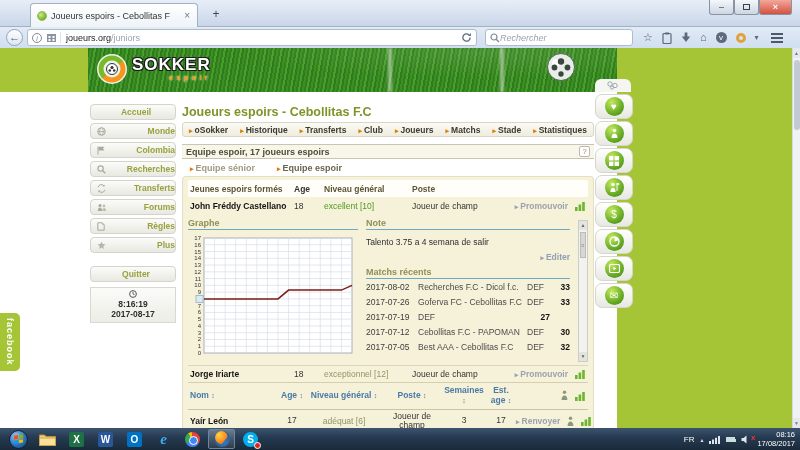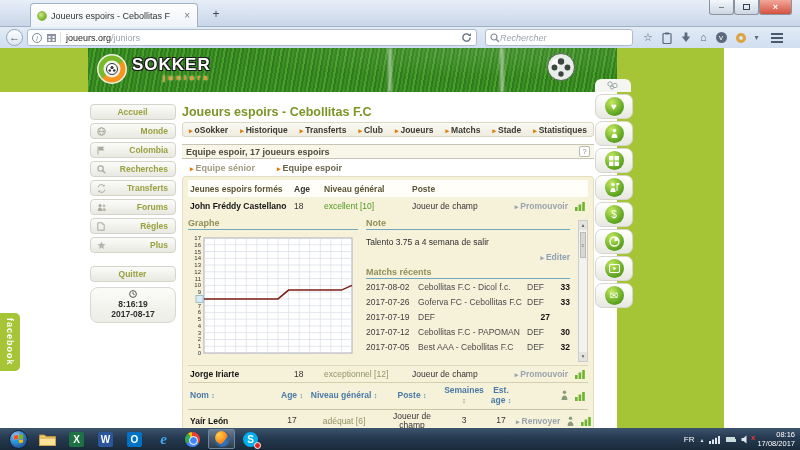--- a/index.html
+++ b/index.html
@@ -47,21 +47,21 @@
   .tbicons { display:flex; align-items:center; gap:9px; margin-left:10px; color:#5b6b7d; }
   .tbicon { font-size:11px; line-height:1; }
   .pocket { width:11px; height:11px; border-radius:50%; background:#5b6b7d; color:#fff; font-size:8px;
     line-height:11px; text-align:center; }
   .addon-orange { width:10px; height:10px; border-radius:50%; border:3px solid #e0a23e; }
   .caret { font-size:8px; }
   .hamburger { margin-left:12px; display:flex; flex-direction:column; gap:2px; }
   .hamburger span { display:block; width:12px; height:2px; background:#4a5a6c; }
 
   
-  .page { position:absolute; top:48px; left:0; width:724px; height:380px; background:#fff; overflow:hidden; }
+  .page { position:absolute; top:48px; left:0; width:800px; height:380px; background:#fff; overflow:hidden; }
   .lime-right { position:absolute; left:617px; top:0; width:176px; height:380px; background:#a5c536; }
   .lime-left { position:absolute; left:0; top:0; width:88px; height:44px; background:#a5c536; }
   .grass { position:absolute; left:88px; top:0; width:529px; height:44px; overflow:hidden;
     background:
       radial-gradient(ellipse at 75% 10%, rgba(255,255,255,.10), transparent 45%),
       repeating-linear-gradient(100deg, #2f7a1c 0 2px, #3c8f24 2px 4px, #347f1d 4px 6px, #47a02b 6px 8px);
     border-radius:0 0 4px 0; }
   .goal-line { position:absolute; top:0; width:4px; height:44px; background:#dfe7da; opacity:.55; filter:blur(1px); }
   .logo { position:absolute; left:8px; top:5px; display:flex; align-items:center; gap:4px; }
   .logo-text1 { font-size:17px; font-weight:bold; color:#fff; letter-spacing:1px;
@@ -82,27 +82,27 @@
   .gbtn { width:38px; height:25px; background:linear-gradient(#ffffff,#e8e8e2); border:1px solid #d6d6cf;
     border-radius:7px; margin-bottom:2px; display:flex; align-items:center; justify-content:center; }
   .gcircle { width:19px; height:19px; border-radius:50%;
     background:radial-gradient(circle at 35% 28%, #c4e95c, #67ac25 60%, #3f8312);
     color:#fff; font-size:10px; line-height:19px; text-align:center; display:flex; align-items:center; justify-content:center; }
 
   
   .sidebar { position:absolute; left:90px; top:56px; width:86px; }
   .sbtn { height:16px; margin-bottom:3px; background:linear-gradient(#fbfbf9,#e9e9e2);
     border:1px solid #d4d4cb; border-radius:4px; display:flex; align-items:center;
-    padding:0 7px 0 6px; font-size:8.5px; font-weight:bold; color:#9aa13f; }
+    padding:0 0 0 6px; font-size:8.5px; font-weight:bold; color:#9aa13f; }
   .sbtn .sicon { width:11px; display:flex; }
   .sbtn .slabel { margin-left:auto; }
   .sbtn.center .slabel { margin:0 auto; }
   .quit { margin-top:13px; }
   .clockbox { margin-top:5px; background:linear-gradient(#fbfbf9,#ededE6); border:1px solid #d9d9d0;
-    border-radius:8px; text-align:center; padding:2px 0 3px; font-size:8.5px; font-weight:bold; color:#2e2e2e; }
+    border-radius:0; text-align:center; padding:2px 0 3px; font-size:8.5px; font-weight:bold; color:#2e2e2e; }
   .clockbox .cicon { display:flex; justify-content:center; margin-bottom:1px; }
 
   .fb-tab { position:absolute; left:0; top:265px; width:20px; height:58px; background:#a5c536;
     border-radius:0 5px 5px 0; color:#fff; font-weight:bold; font-size:9px;
     writing-mode:vertical-rl; display:flex; align-items:center; justify-content:center; letter-spacing:1px; }
 
   
   .main { position:absolute; left:182px; top:57px; width:412px; }
   .ptitle { color:#7d9427; font-weight:bold; font-size:12.5px; }
   .pnav { margin-top:3px; height:15px; background:linear-gradient(#fbfaf4,#efecdf);
@@ -286,21 +286,21 @@
         <circle cx="16" cy="16" r="15" fill="#ffffff" opacity="0.9"></circle>
         <circle cx="16" cy="16" r="11" fill="none" stroke="#f7941d" stroke-width="5" stroke-dasharray="36 34" transform="rotate(-45 16 16)"></circle>
         <circle cx="16" cy="16" r="11" fill="none" stroke="#7ab929" stroke-width="5" stroke-dasharray="36 34" transform="rotate(135 16 16)"></circle>
         <circle cx="16" cy="16" r="5.5" fill="#fff" stroke="#333"></circle>
         <circle cx="16" cy="14.5" r="1.6" fill="#333"></circle>
           <circle cx="13.8" cy="17.5" r="1.3" fill="#333"></circle>
           <circle cx="18.2" cy="17.5" r="1.3" fill="#333"></circle>
       </svg>
       <div>
         <div class="logo-text1">SOKKER</div>
-        <div class="logo-text2">juniors</div>
+        <div class="logo-text2">espoir</div>
       </div>
     </div>
     <svg width="30" height="30" viewBox="0 0 30 30" style="position:absolute;left:458px;top:4px">
       <circle cx="15" cy="15" r="13.5" fill="#e9ede7" stroke="#57625b"></circle>
       <circle cx="10" cy="11" r="4" fill="#ffffff" opacity="0.8"></circle>
       <circle cx="15" cy="9.5" r="3.2" fill="#3c4640"></circle>
         <circle cx="8.5" cy="15.5" r="2.9" fill="#3c4640"></circle>
       <circle cx="21.5" cy="15.5" r="2.9" fill="#3c4640"></circle>
         <circle cx="15" cy="22" r="2.7" fill="#3c4640"></circle>
     </svg>
@@ -572,21 +572,21 @@
               </svg>
           </div>
         </div>
         <div>
           <div class="subhead">Note</div>
           <div class="notetext">Talento 3.75 a 4 semana de salir</div>
           <div class="editlink"><span class="garrow">▸</span><span>Editer</span></div>
           <div class="subhead mhead">Matchs récents</div>
           <div class="mrow">
             <span class="mdate">2017-08-02</span>
-            <span class="mmatch">Cebollitas F.C - Dicol f.c.</span>
+            <span class="mmatch">Recherches F.C - Dicol f.c.</span>
             <span class="mpos">DEF</span>
             <span class="mscore">33</span>
           </div>
           <div class="mrow">
             <span class="mdate">2017-07-26</span>
             <span class="mmatch">Goferva FC - Cebollitas F.C</span>
             <span class="mpos">DEF</span>
             <span class="mscore">33</span>
           </div>
           <div class="mrow">

